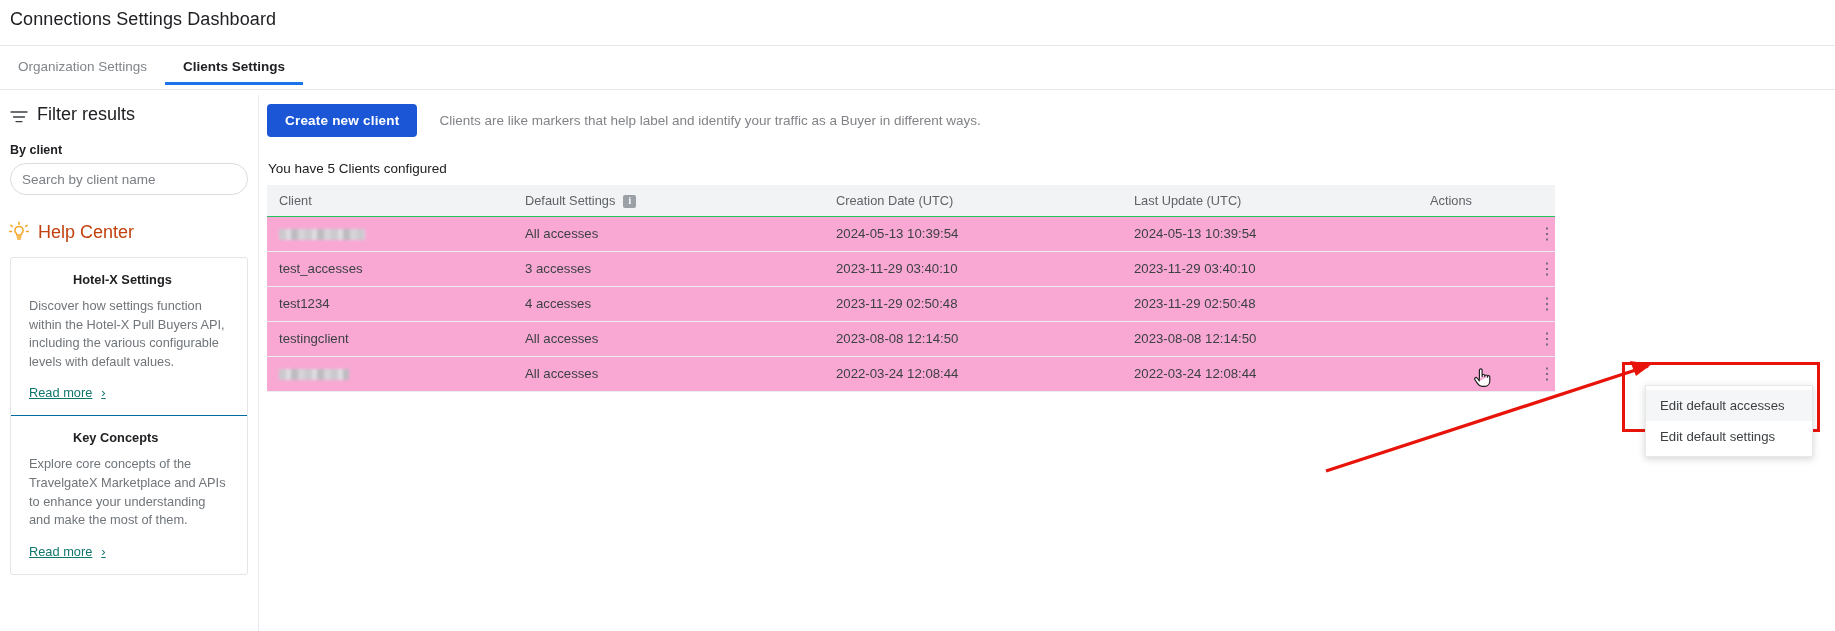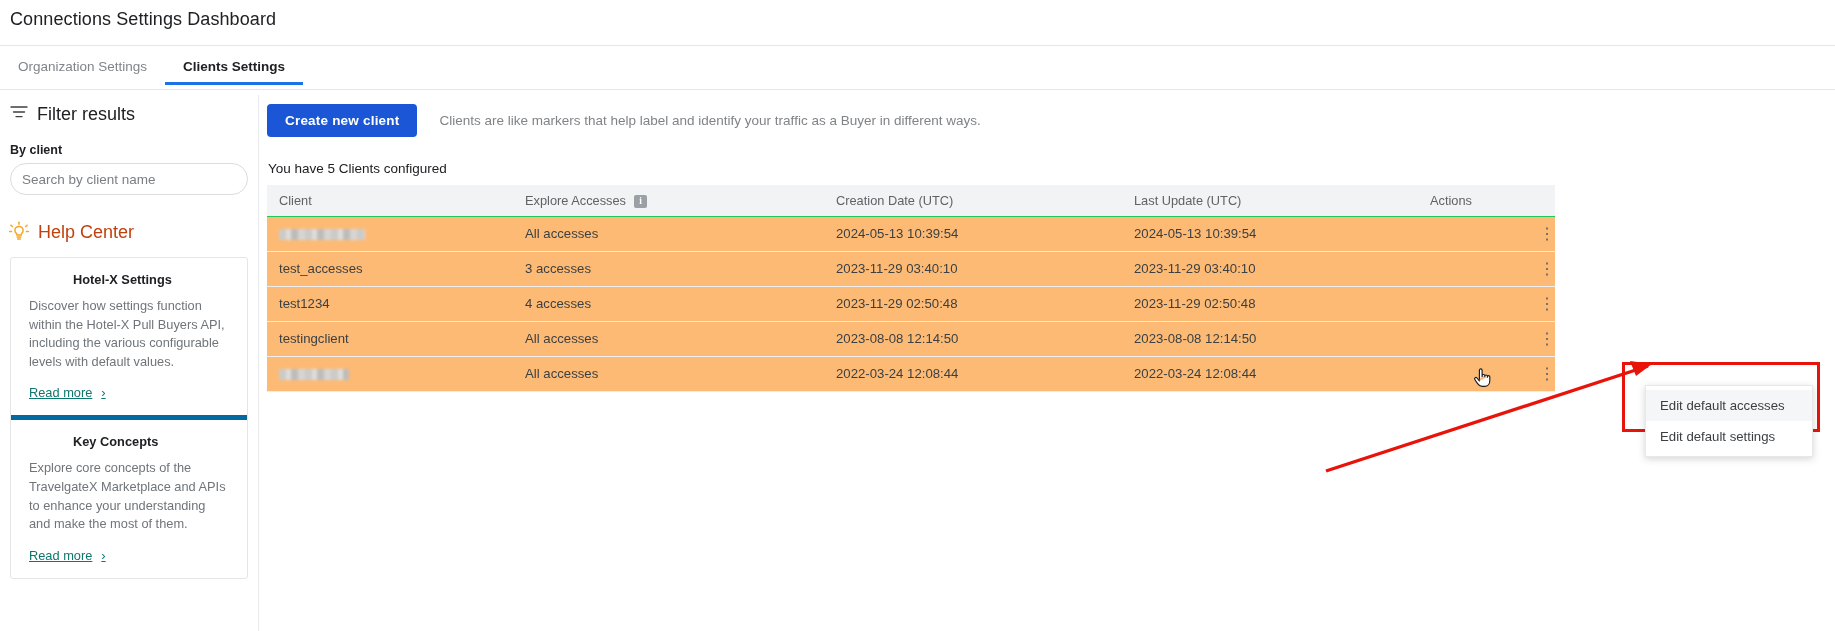--- a/index.html
+++ b/index.html
@@ -42,21 +42,21 @@
     background: #e4e6e8;
   }
 
   
   .sidebar { position: absolute; left: 0; top: 95px; width: 258px; }
   .sidebar-divider {
     position: absolute; left: 258px; top: 95px; width: 1px; height: 536px;
     background: #e8eaed;
   }
   .filter-head {
-    display: flex; align-items: flex-start; gap: 9px;
+    display: flex; align-items: flex-end; gap: 9px;
     padding: 9px 10px 4px 10px;
   }
   .filter-head .ftitle { font-size: 18px; color: #202124; }
   .filter-icon { width: 18px; height: 16px; display: block; }
 
   .by-client-label {
     padding: 14px 10px 6px 10px; font-size: 12.5px; font-weight: bold; color: #202124;
   }
   .search-wrap { padding: 0 10px; }
   .search-input {
@@ -71,21 +71,21 @@
     padding: 26px 10px 4px 8px;
   }
   .help-head .htitle { font-size: 18px; color: #c2410c; }
   .bulb-icon { width: 22px; height: 22px; display: block; }
 
   .help-card {
     margin: 10px 10px 0 10px; width: 238px;
     border: 1px solid #e3e5e8; border-radius: 3px; background: #fff;
   }
   .help-item { padding: 14px 18px 14px 18px; }
-  .help-item + .help-item { border-top: 5px solid #0369a1; }
+  .help-item + .help-item { border-top: 1px solid #0369a1; }
   .help-item h4 {
     margin: 0 0 10px 0; font-size: 12.8px; font-weight: bold; color: #202124; padding-left: 44px;
   }
   .help-item p {
     margin: 0 0 12px 0; font-size: 12.8px; line-height: 18.6px; color: #70757a;
   }
   .read-more {
     font-size: 12.8px; color: #0f766e; text-decoration: underline;
     cursor: pointer; display: inline-flex; align-items: center; gap: 9px;
   }
@@ -109,21 +109,21 @@
     color: #5f6368; height: 31px; padding: 0 0 0 12px; border: none;
     border-bottom: 1px solid #22c55e;
   }
   table.clients thead th.c1 { width: 246px; }
   table.clients thead th.c2 { width: 311px; }
   table.clients thead th.c3 { width: 298px; }
   table.clients thead th.c4 { width: 296px; }
   table.clients thead th.c5 { width: 137px; }
   table.clients tbody td {
     font-size: 13.2px; color: #3c4043; height: 35px; padding: 0 0 0 12px;
-    border-bottom: 1px solid #ebedee; background: #fdba74;
+    border-bottom: 1px solid #ebedee; background: #f9a8d4;
   }
   .info-badge {
     display: inline-block; width: 13px; height: 13px; border-radius: 2px;
     background: #9aa0a6; color: #fff; font-size: 9.5px; font-weight: bold;
     text-align: center; line-height: 13px; margin-left: 8px;
     vertical-align: middle; font-family: "Liberation Serif", serif;
   }
   .kebab {
     display: inline-block; width: 16px; text-align: center; color: #5f6368;
     font-size: 16px; line-height: 1; cursor: pointer; letter-spacing: 0;
@@ -237,21 +237,21 @@
       <span class="action-note">Clients are like markers that help label and identify your traffic as a Buyer in different ways.</span>
     </div>
 
     <div class="count-line">You have 5 Clients configured</div>
 
     <table class="clients">
       <thead>
         <tr>
           <th class="c1">Client</th>
           <th class="c2">
-            <span>Explore Accesses</span><span class="info-badge">i</span>
+            <span>Default Settings</span><span class="info-badge">i</span>
           </th>
           <th class="c3">Creation Date (UTC)</th>
           <th class="c4">Last Update (UTC)</th>
           <th class="c5">Actions</th>
         </tr>
       </thead>
       <tbody id="tbody">
           <tr>
             <td><span class="redacted" style="width: 86px;"></span></td>
             <td>All accesses</td>

